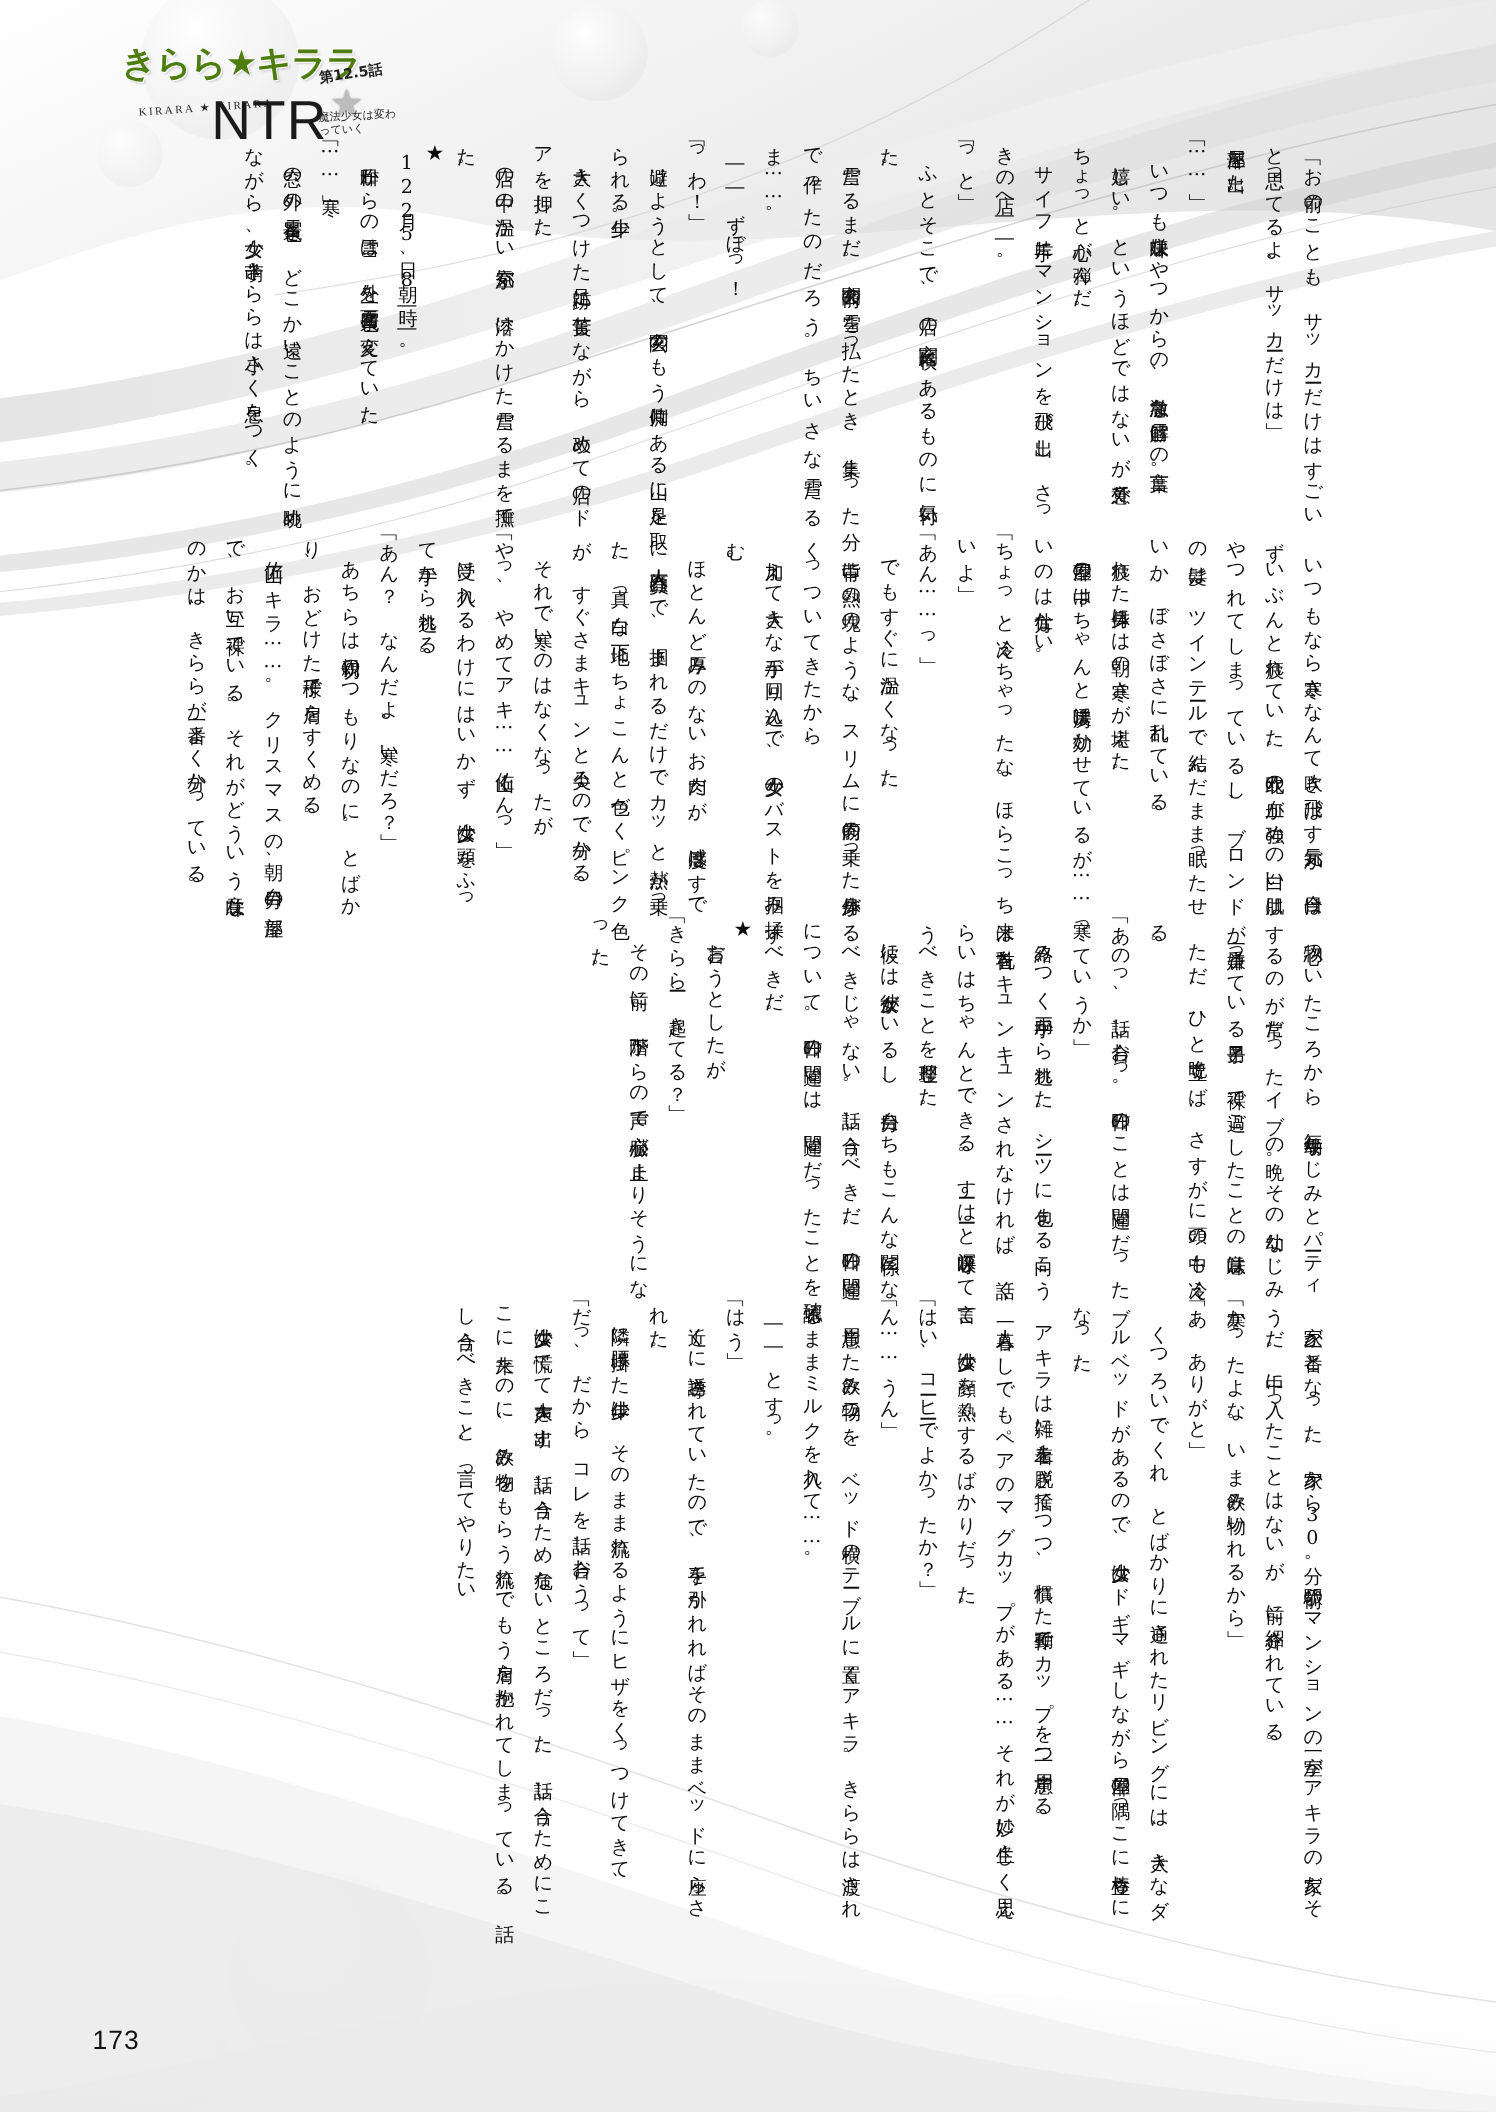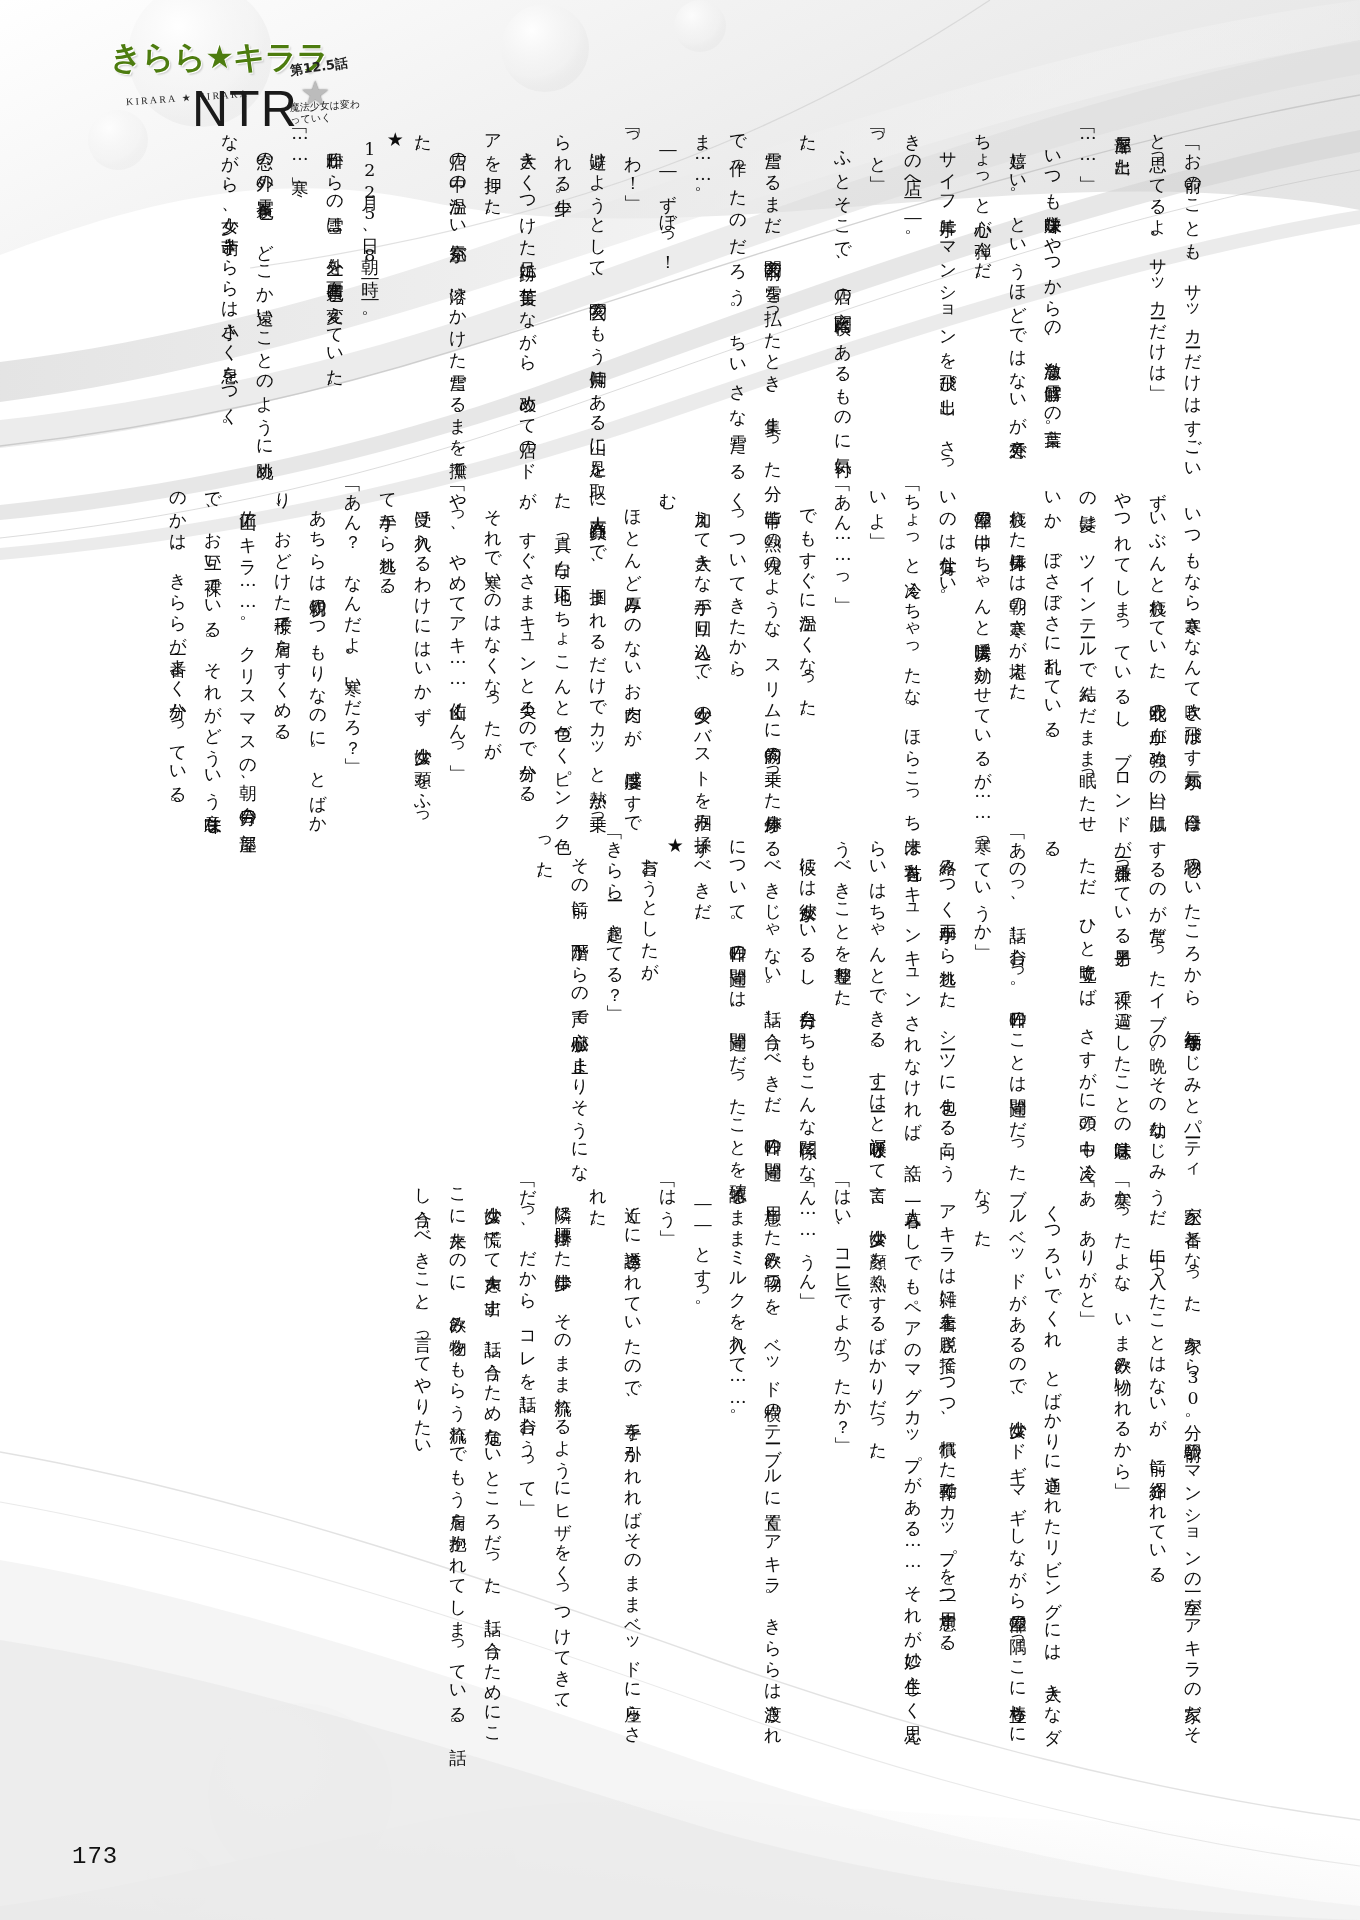--- a/index.html
+++ b/index.html
@@ -130,23 +130,23 @@
   }
 
   #block1 { right: 150px; top: 122px;  height: 350px; width: 1135px; }
   #block2 { right: 150px; top: 480px;  height: 345px; width: 1135px; }
   #block3 { right: 150px; top: 828px;  height: 345px; width: 1135px; }
   #block4 { right: 150px; top: 1176px; height: 560px; width: 1135px; }
 
   
   #page-number {
     position: absolute;
-    left: 72px;
+    left: 84px;
     bottom: 50px;
-    font-family: Liberation Mono, monospace;
+    font-family: Liberation Sans, sans-serif;
     font-size: 24px;
     letter-spacing: 1px;
     color: #111;
     z-index: 6;
   }
 </style>
 </head>
 <body>
 
 <svg id="page-bg" viewBox="0 0 1360 1920" preserveAspectRatio="none">

